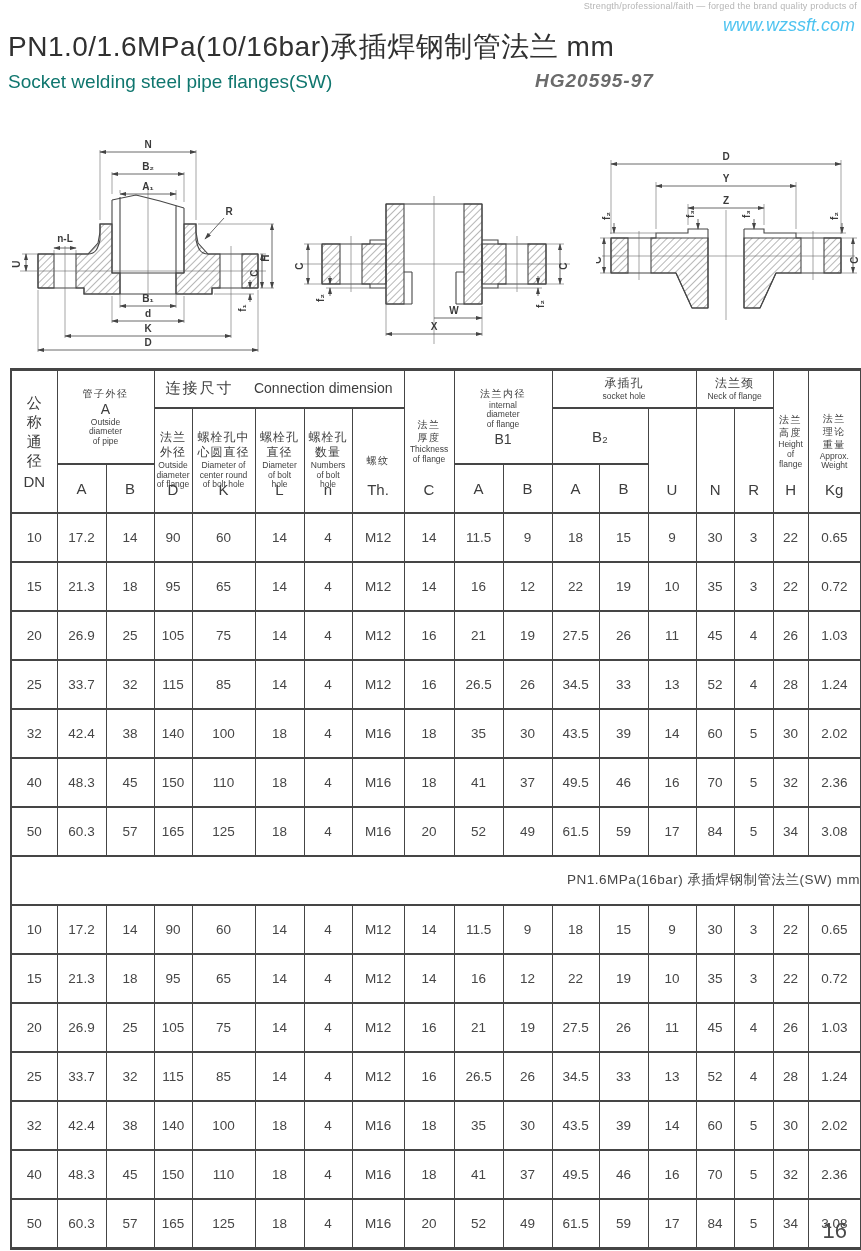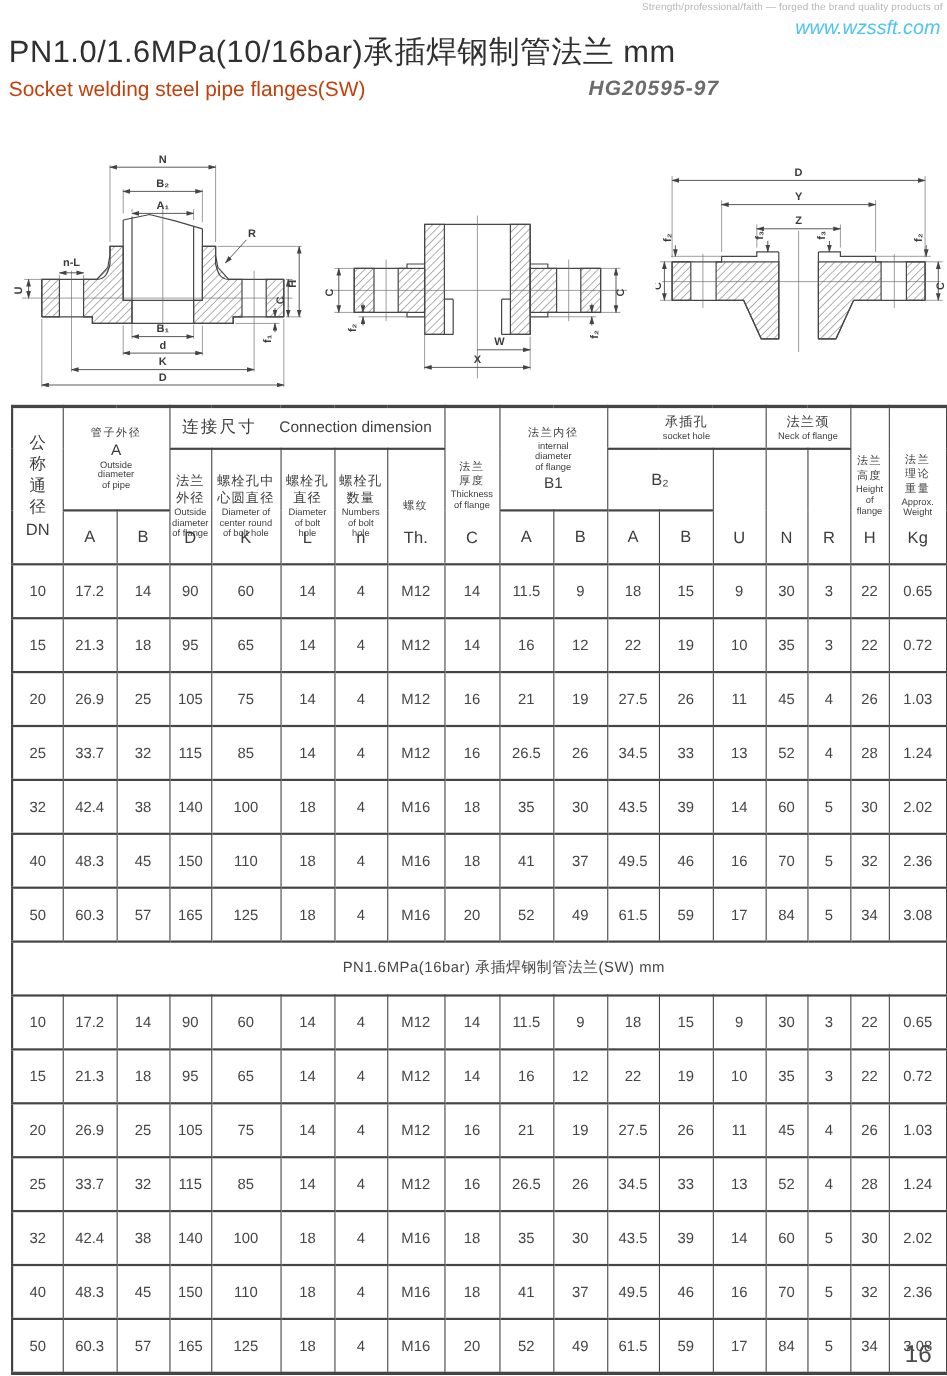--- a/index.html
+++ b/index.html
@@ -2,21 +2,21 @@
 <html><head>
 <meta charset="utf-8">
 <style>
   html,body{margin:0;padding:0;background:#e8e8e8;}
   .page{position:relative;width:861px;height:1251px;background:#fff;overflow:hidden;
         font-family:"Liberation Sans","DejaVu Sans",sans-serif;color:#3d3d3d;}
   
   .tagline{position:absolute;top:1px;right:4px;font-size:9px;color:#b5b5b5;letter-spacing:.2px;}
   .website{position:absolute;top:15px;right:6px;font-size:18px;font-style:italic;color:#4ec3f0;}
   .title{position:absolute;top:28px;left:8px;font-size:28px;color:#303030;letter-spacing:.5px;white-space:nowrap;text-align:right;}
-  .subtitle{position:absolute;top:71px;left:8px;font-size:19px;color:#c2410c;}
+  .subtitle{position:absolute;top:71px;left:8px;font-size:19px;color:#0f766e;}
   .standard{position:absolute;top:70px;left:535px;font-size:19px;font-weight:bold;font-style:italic;color:#6b6b6b;letter-spacing:1px;}
   .pageno{position:absolute;top:1218px;right:14px;font-size:22px;color:#4a4a4a;}
   
   .drw{position:absolute;}
   .drw text{font-size:10px;font-weight:bold;fill:#3a3a3a;font-family:"Liberation Sans","DejaVu Sans",sans-serif;}
   
   .spec{position:absolute;left:10px;top:368px;border-collapse:collapse;table-layout:fixed;width:850px;
         border:2px solid #454545;border-top-width:3px;border-bottom-width:3px;}
   .spec th,.spec td{border:1px solid #454545;border-top-width:2px;border-bottom-width:2px;
         padding:0;text-align:center;vertical-align:middle;font-weight:normal;}
@@ -27,21 +27,21 @@
   .code{display:block;font-size:14px;margin-top:1px;}
   .rel{position:relative;}
   .codeAbs{position:absolute;bottom:14px;left:0;right:0;font-size:15px;}
   .topcell{vertical-align:top;padding-top:4px;}
   .pt38{padding-top:38px;} .pt30{padding-top:30px;} .pt12{padding-top:12px;} .pt16{padding-top:16px;}
   .dncell .zh{font-size:15px;letter-spacing:0;}
   .dncell .code{font-size:15px;margin-top:2px;}
   .conn .zh-i{font-size:15px;letter-spacing:2px;text-align:right;}
   .conn .en-i{font-size:14px;margin-left:16px;}
   .spec tbody td{height:47px;font-size:13.5px;color:#464646;}
-  .sep td{height:44px;text-align:center;padding-left:44px;font-size:16px;letter-spacing:.5px;color:#3a3a3a;}
+  .sep td{height:44px;text-align:right;padding-left:44px;font-size:16px;letter-spacing:.5px;color:#3a3a3a;}
 </style>
 </head>
 <body>
 
 <div class="page">
 
   <div class="tagline">Strength/professional/faith — forged the brand quality products of</div>
   <div class="website">www.wzssft.com</div>
   <div class="title">PN1.0/1.6MPa(10/16bar)承插焊钢制管法兰  mm</div>
   <div class="subtitle">Socket welding steel pipe flanges(SW)</div>

